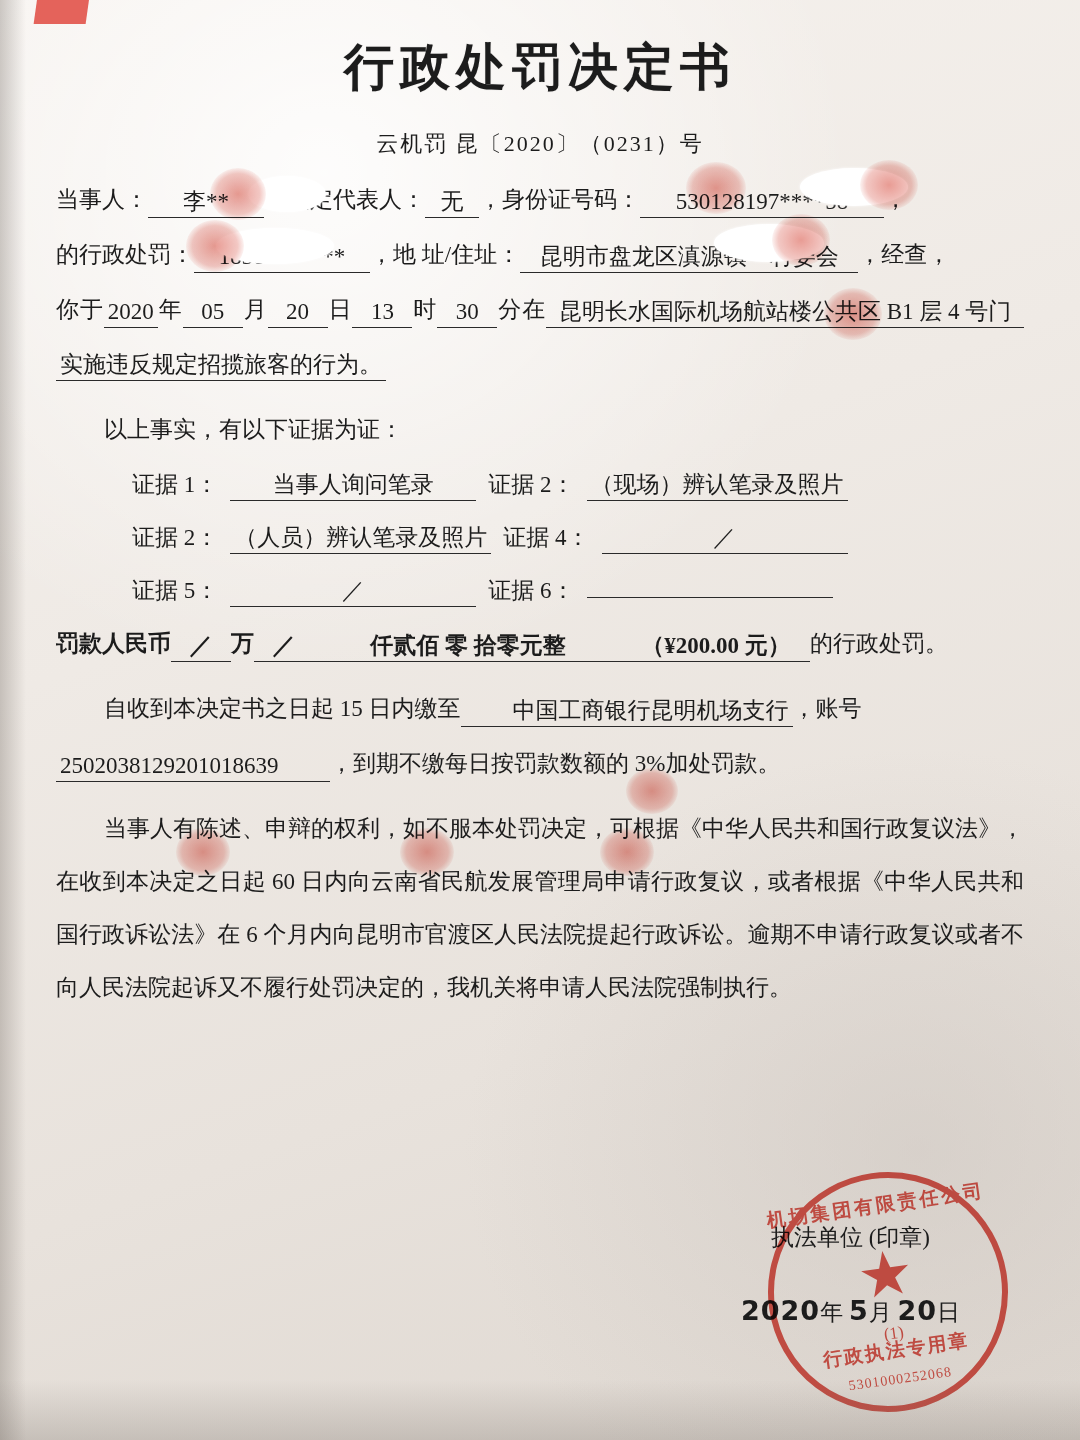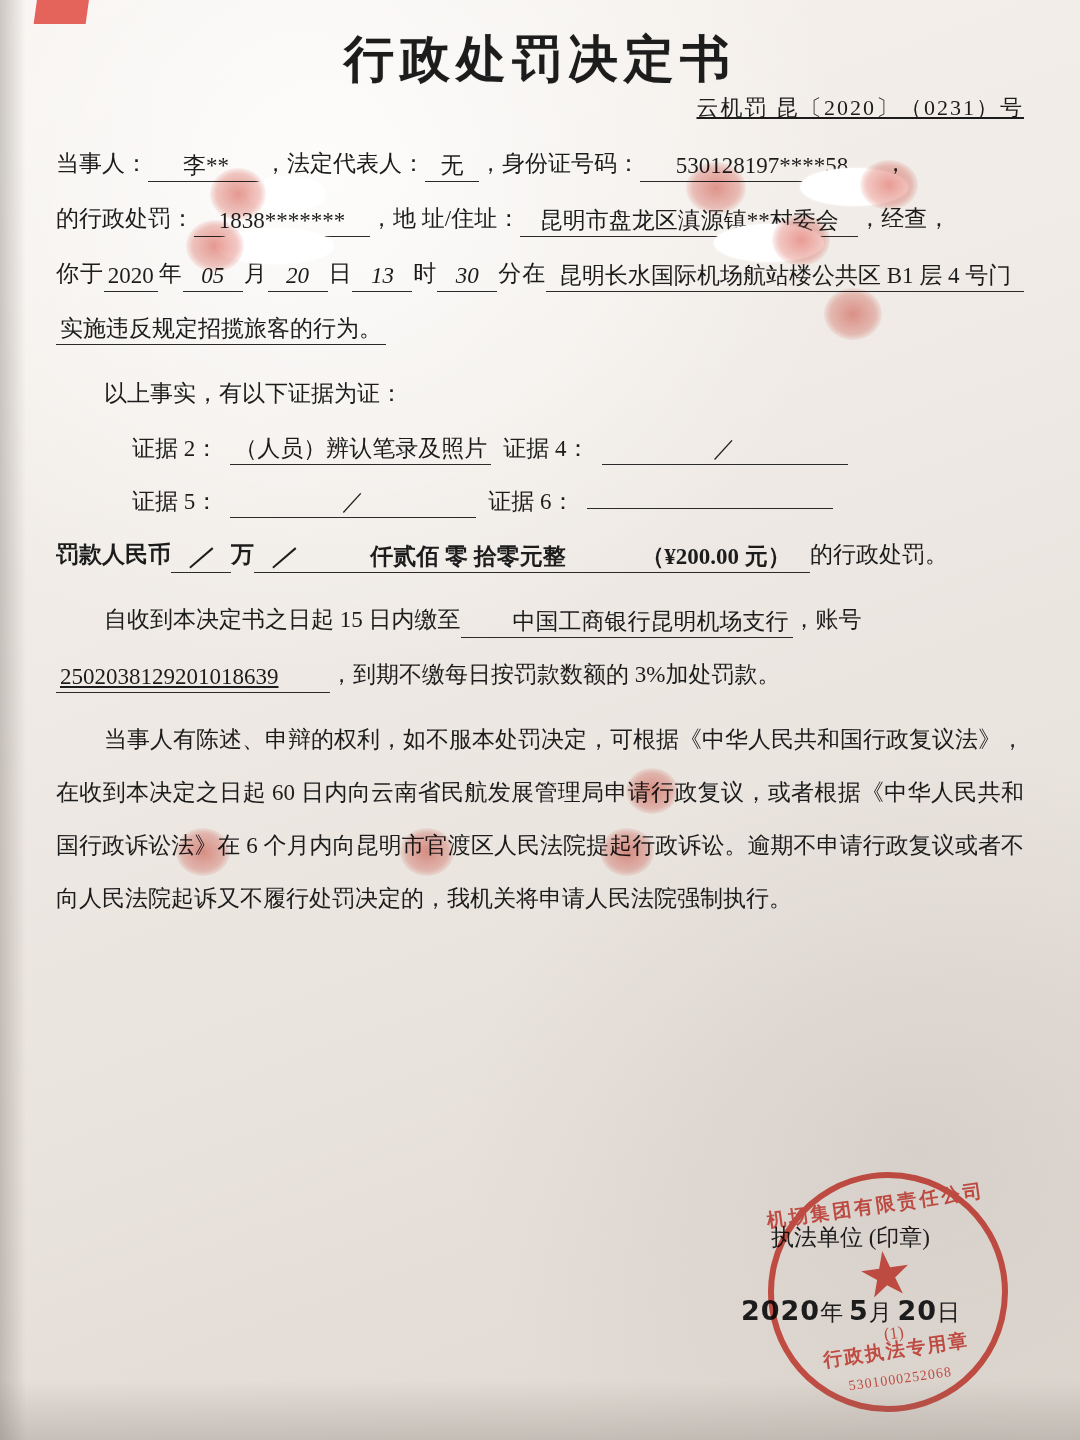--- a/index.html
+++ b/index.html
@@ -41,35 +41,35 @@
     position: absolute;
     left: 36px; top: -10px;
     width: 52px; height: 34px;
     background: #e0493f;
     opacity: .85;
     transform: skewX(-8deg);
   }
   .content {
     position: absolute;
     inset: 0;
-    padding: 0 56px;
+    padding: 8px 56px;
   }
   .doc-title {
     text-align: center;
     font-size: 50px;
     font-weight: bold;
     letter-spacing: 6px;
     margin-top: 26px;
     text-shadow: 0 0 1px rgba(0,0,0,0.25);
   }
   .doc-number {
-    text-align: right;
+    text-align: center;
     font-size: 22px;
+    margin-top: 28px;
     letter-spacing: 2px;
-    text-decoration: underline;
   }
   .body-text {
     font-size: 23px;
     line-height: 53px;
     margin-top: 14px;
     text-align: justify;
   }
   .para { margin: 0 0 2px 0; }
   .indent { text-indent: 48px; }
   .u {
@@ -81,22 +81,22 @@
     vertical-align: -2px;
   }
   .u-name   { min-width: 108px; }
   .u-rep    { min-width: 46px; }
   .u-id     { min-width: 236px; }
   .u-phone  { min-width: 168px; }
   .u-addr   { min-width: 330px; }
   .u-short  { min-width: 44px; }
   .u-evid   { min-width: 238px; text-align: center; }
   .u-bank   { min-width: 268px; }
-  .u-acct   { min-width: 266px; text-decoration: underline; }
-  .u-blank  { min-width: 52px; font-style: italic; }
+  .u-acct   { min-width: 266px; }
+  .u-blank  { min-width: 52px; }
   .evidence-row {
     display: flex;
     align-items: baseline;
     gap: 12px;
     margin-left: 76px;
     font-size: 23px;
     line-height: 53px;
   }
   .evidence-row .lbl { white-space: nowrap; }
   .bold { font-weight: bold; }
@@ -206,20 +206,26 @@
       <p class="para">
         <span>的行政处罚：</span><span class="u u-phone">1838*******</span><span>，地 址/住址：</span><span class="u u-addr">昆明市盘龙区滇源镇**村委会</span><span>，经查，</span>
       </p>
 
       <p class="para">
         <span>你于</span><span class="u u-short">2020</span><span>年</span><span class="u u-blank">05</span><span>月</span><span class="u u-blank">20</span><span>日</span><span class="u u-blank">13</span><span>时</span><span class="u u-blank">30</span><span>分在</span><span class="u" style="min-width:470px">昆明长水国际机场航站楼公共区 B1 层 4 号门</span><span class="u" style="min-width:300px">实施违反规定招揽旅客的行为。</span>
       </p>
 
       <p class="para indent" style="margin-top:14px">以上事实，有以下证据为证：</p>
 
+      <div class="evidence-row">
+        <span class="lbl">证据 1：</span>
+        <span class="u u-evid">当事人询问笔录</span>
+        <span class="lbl">证据 2：</span>
+        <span class="u u-evid">（现场）辨认笔录及照片</span>
+      </div>
 
       <div class="evidence-row">
         <span class="lbl">证据 2：</span>
         <span class="u u-evid">（人员）辨认笔录及照片</span>
         <span class="lbl">证据 4：</span>
         <span class="u u-evid">／</span>
       </div>
 
       <div class="evidence-row">
         <span class="lbl">证据 5：</span>

